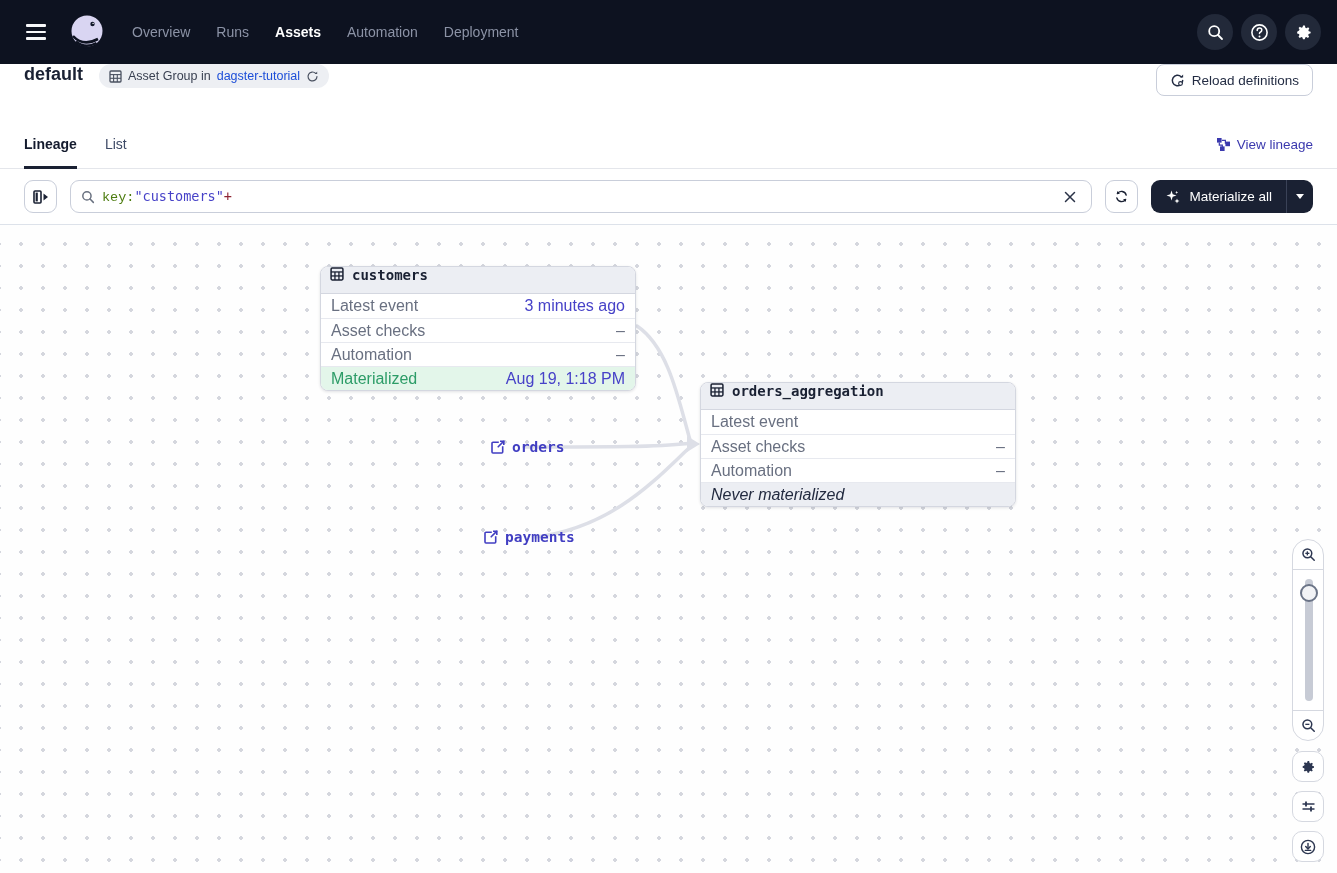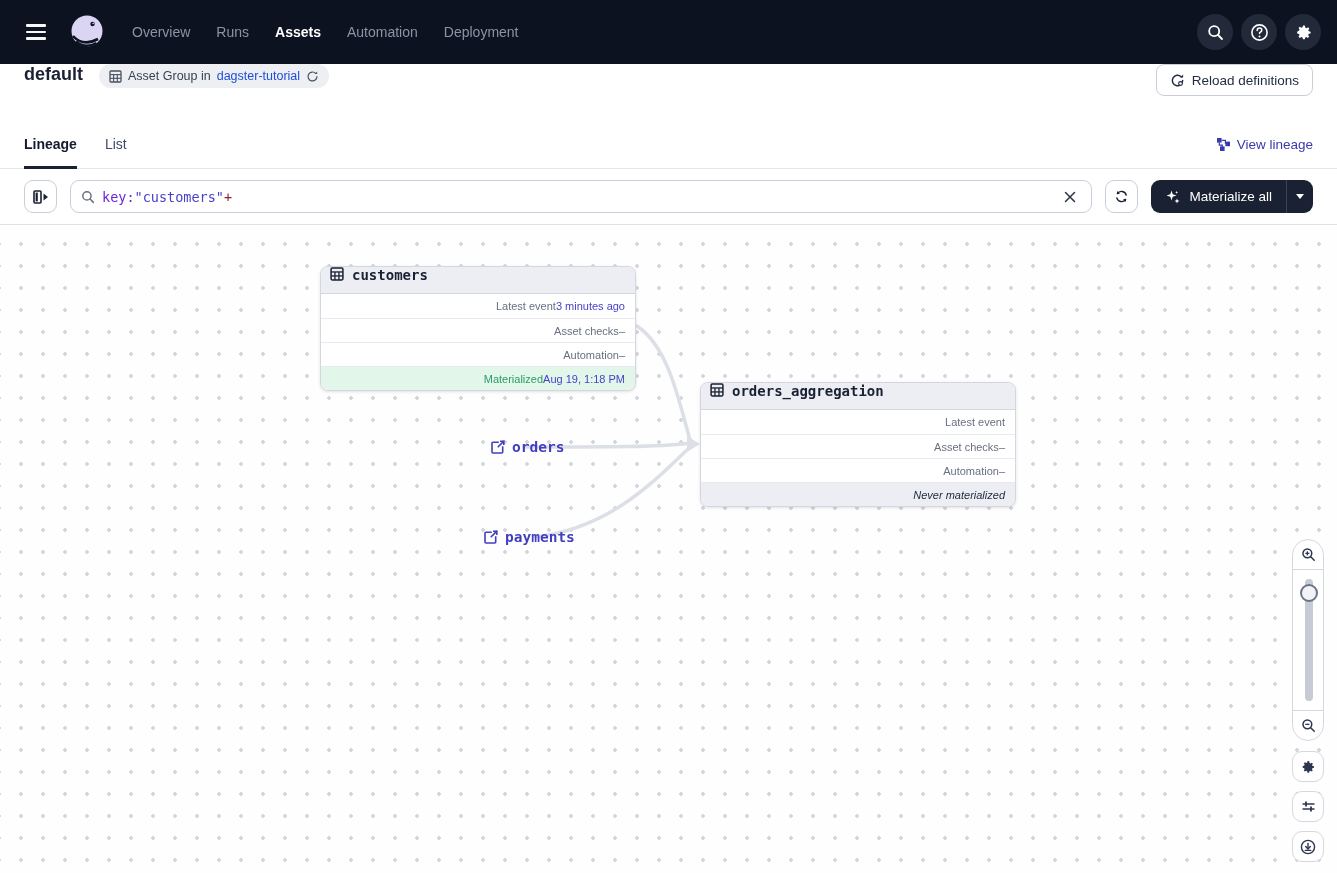--- a/index.html
+++ b/index.html
@@ -30,38 +30,38 @@
   .tab { display:flex; align-items:center; margin-right:28px; font-size:14px; color:#3E4A66; cursor:pointer; position:relative; }
   .tab.active { color:#141B2E; font-weight:700; }
   .tab.active::after { content:""; position:absolute; left:0; right:0; bottom:-1px; height:3px; background:#1A2133; }
   .view-lineage { margin-left:auto; display:flex; align-items:center; gap:6px; font-size:13.5px; color:#3B39AE; cursor:pointer; }
 
   
   .toolbar { height:55px; display:flex; align-items:center; padding:0 24px; gap:13px; background:#fff; }
   .sq-btn { width:33px; height:33px; border:1px solid #C9CEDA; border-radius:9px; background:#fff; display:flex; align-items:center; justify-content:center; cursor:pointer; flex:none; }
   .searchbar { flex:1; height:33px; border:1px solid #C9CEDA; border-radius:9px; display:flex; align-items:center; padding:0 10px; gap:7px; cursor:text; }
   .searchbar .q { font-size:13.5px; letter-spacing:0; }
-  .tok-key { color:#6d28d9; }
+  .tok-key { color:#4d7c0f;font-family:Liberation Mono, monospace; }
   .tok-val { color:#4742C8; }
   .tok-op  { color:#8E2332; }
   .clear-x { margin-left:auto; width:22px; height:22px; display:flex; align-items:center; justify-content:center; cursor:pointer; color:#2A3247; font-size:15px; }
   .mat-group { display:flex; height:33px; border-radius:9px; overflow:hidden; background:#1A2133; flex:none; }
   .mat-main { display:flex; align-items:center; gap:8px; color:#fff; font-size:13.5px; padding:16px 14px; cursor:pointer; }
   .mat-caret { width:27px; display:flex; align-items:center; justify-content:center; border-left:1px solid #3A4257; cursor:pointer; }
   .caret-down { width:0; height:0; border-left:4px solid transparent; border-right:4px solid transparent; border-top:5px solid #fff; }
 
   
   .canvas { position:relative; width:1337px; height:649px; border-top:1px solid #DDE2EA; background-color:#FEFEFE;
     background-image:radial-gradient(circle, #D5D7DE 1.9px, transparent 2px);
     background-size:22px 22px; background-position:10px 8px; overflow:hidden; }
   .edges { position:absolute; left:0; top:0; }
 
   .asset-node { position:absolute; width:316px; background:#fff; border:1px solid #D4D7E0; border-radius:8px; box-shadow:0 1px 3px rgba(16,24,40,.12); cursor:pointer; }
   .node-header { height:27px; background:#ECEEF3; border-bottom:1px solid #D4D7E0; border-radius:7px 7px 0 0; display:flex; align-items:flex-start; gap:8px; padding:0 9px; font-size:14px; font-weight:700; color:#1A2133; }
-  .node-row { display:flex; justify-content:flex-end; align-items:center; height:24px; padding:2px 10px; border-top:1px solid #E7E9EF; font-size:11px; }
+  .node-row { display:flex; justify-content:space-between; align-items:center; height:24px; padding:2px 10px; border-top:1px solid #E7E9EF; font-size:16px; }
   .node-row:nth-child(2) { border-top:none; }
   .row-label { color:#697081; }
   .row-value { color:#697081; }
   .row-value.link { color:#4742C8; }
   .status-materialized { background:#E3F6EA; border-radius:0 0 7px 7px; }
   .status-materialized .row-label { color:#2C9C67; }
   .status-never { background:#ECEEF3; border-radius:0 0 7px 7px;font-style:italic; }
   .status-never .row-label { color:#232B40; }
 
   .ext-asset { position:absolute; display:flex; align-items:center; gap:7px; color:#413EC2; font-size:14.5px; font-weight:700; cursor:pointer; height:20px;margin-left:43px; }

